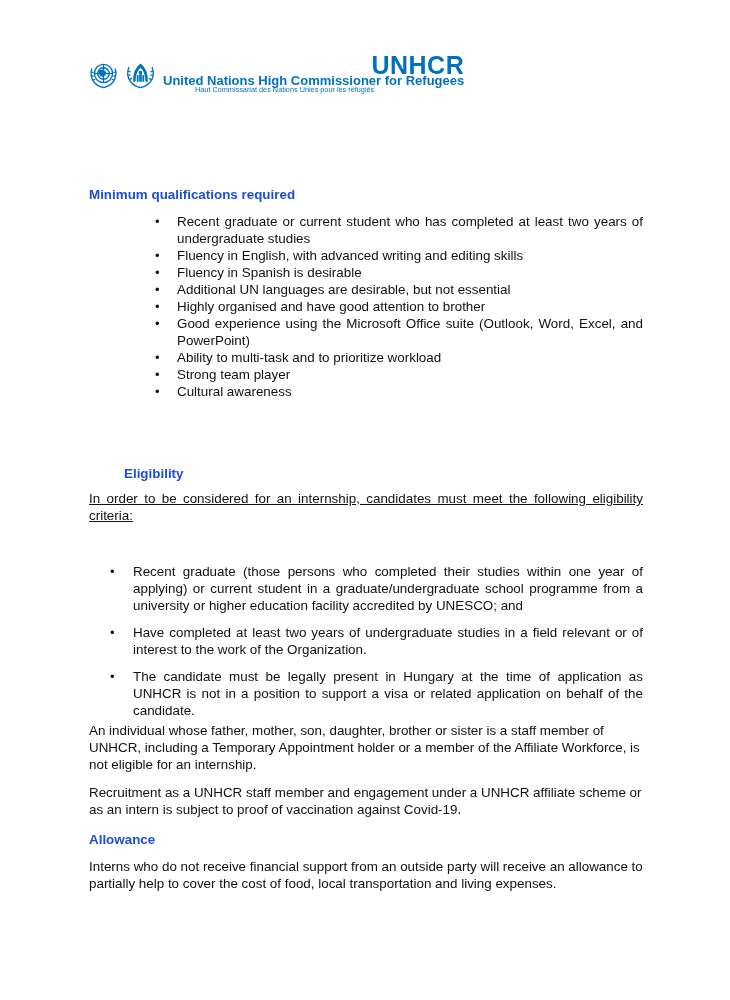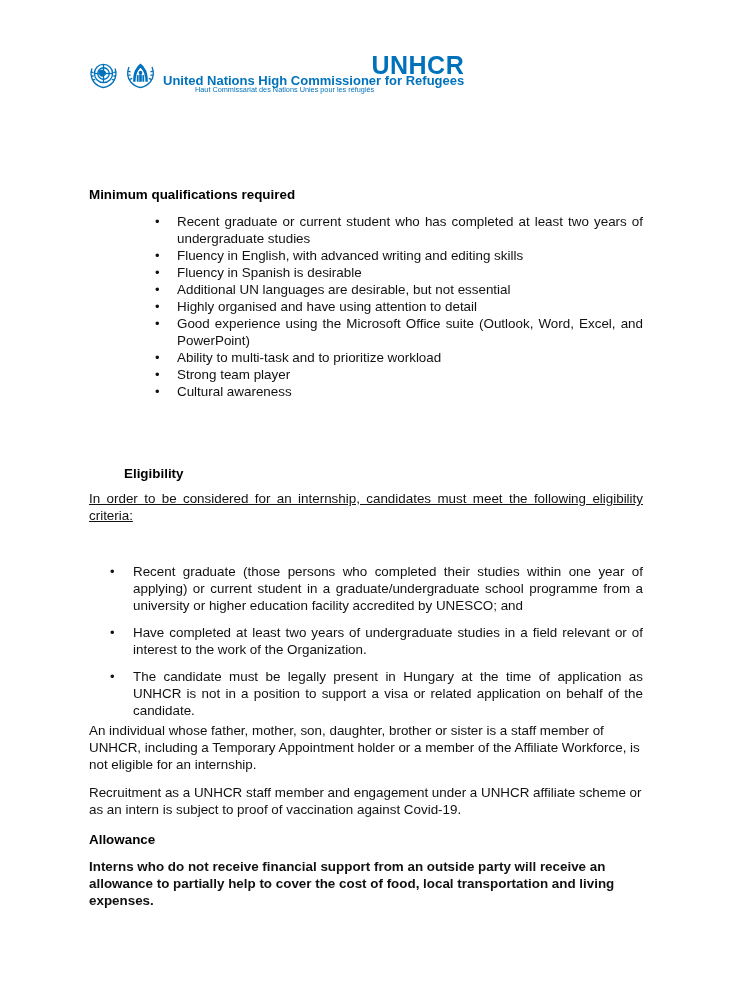--- a/index.html
+++ b/index.html
@@ -66,21 +66,21 @@
       padding-left: 32px;
     }
 
     
     .heading {
       position: absolute;
       left: 89px;
       font-weight: bold;
       font-size: 13.4px;
       line-height: 16px;
-      color: #000000;
+      color: #1d4ed8;
     }
     .list1 {
       position: absolute;
       left: 155px;
       top: 213px;
       width: 488px;
       margin: 0;
       padding: 0;
       list-style: none;
     }
@@ -159,35 +159,35 @@
     </div>
   </div>
 
   <div class="heading" style="top:187px;">Minimum qualifications required</div>
 
   <ul class="list1">
     <li><span class="bullet">•</span><span>Recent graduate or current student who has completed at least two years of undergraduate studies</span></li>
     <li><span class="bullet">•</span><span>Fluency in English, with advanced writing and editing skills</span></li>
     <li><span class="bullet">•</span><span>Fluency in Spanish is desirable</span></li>
     <li><span class="bullet">•</span><span>Additional UN languages are desirable, but not essential</span></li>
-    <li><span class="bullet">•</span><span>Highly organised and have using attention to detail</span></li>
+    <li><span class="bullet">•</span><span>Highly organised and have good attention to brother</span></li>
     <li><span class="bullet">•</span><span>Good experience using the Microsoft Office suite (Outlook, Word, Excel, and PowerPoint)</span></li>
     <li><span class="bullet">•</span><span>Ability to multi-task and to prioritize workload</span></li>
     <li><span class="bullet">•</span><span>Strong team player</span></li>
     <li><span class="bullet">•</span><span>Cultural awareness</span></li>
   </ul>
 
   <div class="heading" style="top:466px;margin-left:35px;">Eligibility</div>
   <div class="para" style="top:490px;text-decoration:underline;">In order to be considered for an internship, candidates must meet the following eligibility criteria:</div>
 
   <ul class="list2">
     <li><span class="bullet">•</span><span>Recent graduate (those persons who completed their studies within one year of applying) or current student in a graduate/undergraduate school programme from a university or higher education facility accredited by UNESCO; and</span></li>
     <li><span class="bullet">•</span><span>Have completed at least two years of undergraduate studies in a field relevant or of interest to the work of the Organization.</span></li>
     <li><span class="bullet">•</span><span>The candidate must be legally present in Hungary at the time of application as UNHCR is not in a position to support a visa or related application on behalf of the candidate.</span></li>
   </ul>
 
   <div class="para left" style="top:722px;">An individual whose father, mother, son, daughter, brother or sister is a staff member of UNHCR, including a Temporary Appointment holder or a member of the Affiliate Workforce, is not eligible for an internship.</div>
   <div class="para left" style="top:784px;">Recruitment as a UNHCR staff member and engagement under a UNHCR affiliate scheme or as an intern is subject to proof of vaccination against Covid-19.</div>
 
   <div class="heading" style="top:832px;text-align:right;">Allowance</div>
-  <div class="para left" style="top:858px;font-weight:bold;">Interns who do not receive financial support from an outside party will receive an allowance to partially help to cover the cost of food, local transportation and living expenses.</div>
+  <div class="para left" style="top:858px;">Interns who do not receive financial support from an outside party will receive an allowance to partially help to cover the cost of food, local transportation and living expenses.</div>
 
 </div>
 
 </body></html>

